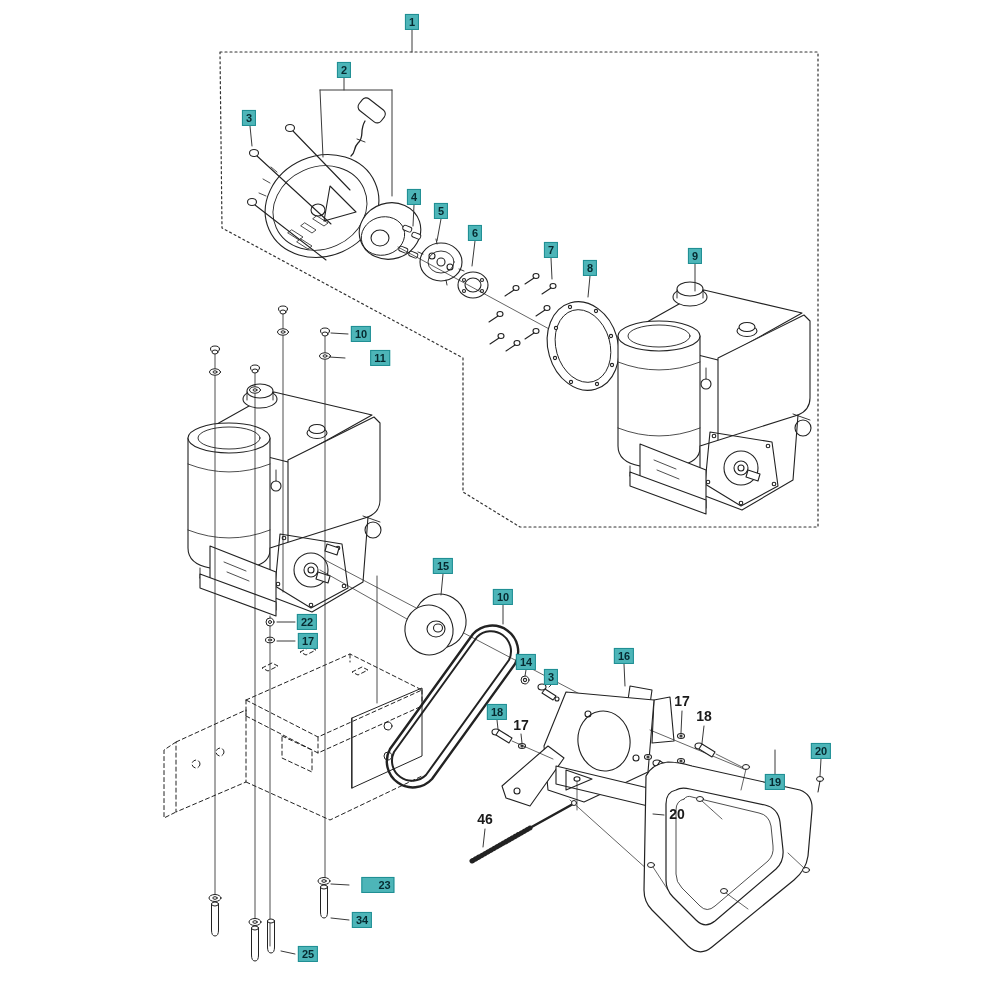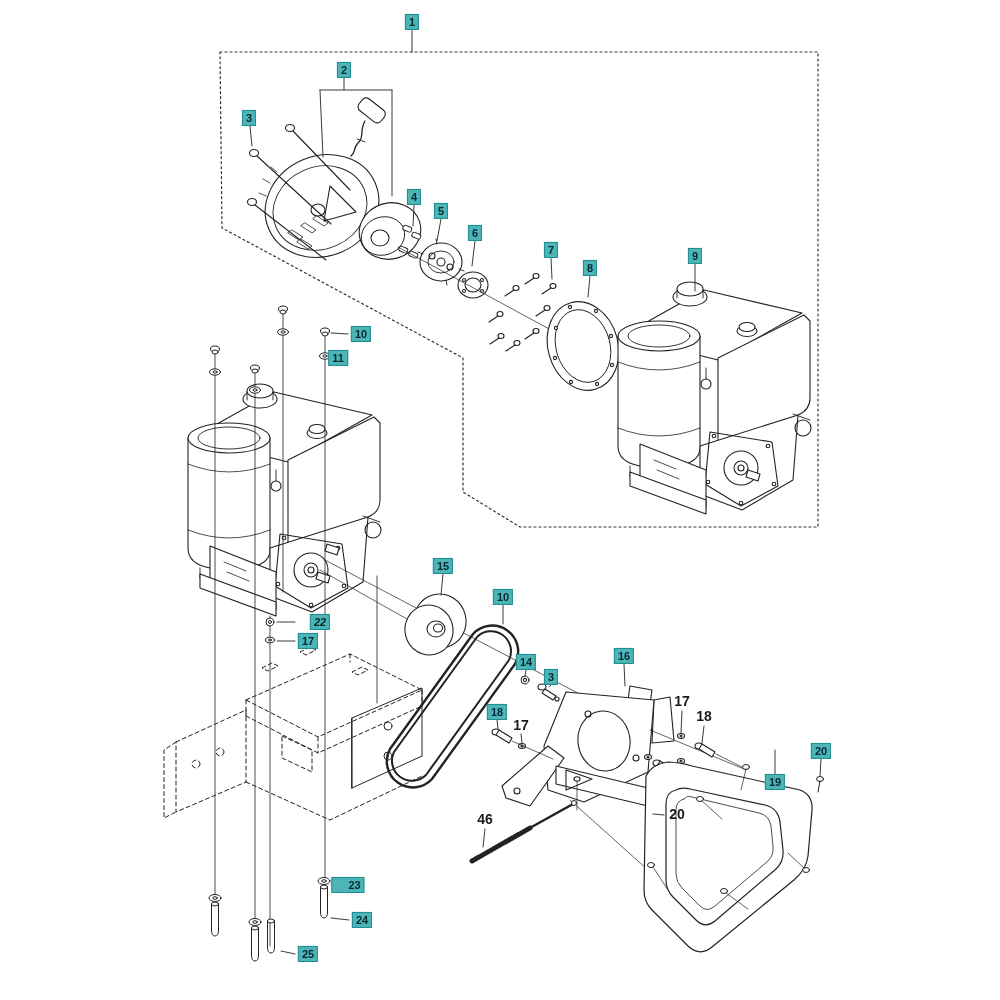--- a/index.html
+++ b/index.html
@@ -376,33 +376,33 @@
       <div class="callout" style="left: 412px; top: 22px;">1</div>
       <div class="callout" style="left: 344px; top: 70px;">2</div>
       <div class="callout" style="left: 249px; top: 118px;">3</div>
       <div class="callout" style="left: 414px; top: 197px;">4</div>
       <div class="callout" style="left: 441px; top: 211px;">5</div>
       <div class="callout" style="left: 475px; top: 233px;">6</div>
       <div class="callout" style="left: 551px; top: 250px;">7</div>
       <div class="callout" style="left: 590px; top: 268px;">8</div>
       <div class="callout" style="left: 695px; top: 256px;">9</div>
       <div class="callout" style="left: 361px; top: 334px;">10</div>
-      <div class="callout" style="left: 338px; top: 358px;">11</div>
+      <div class="callout" style="left: 380px; top: 358px;">11</div>
       <div class="callout" style="left: 443px; top: 566px;">15</div>
       <div class="callout" style="left: 503px; top: 597px;">10</div>
       <div class="callout" style="left: 526px; top: 662px; text-align: right;">14</div>
       <div class="callout" style="left: 551px; top: 677px;">3</div>
       <div class="callout" style="left: 624px; top: 656px;">16</div>
-      <div class="callout" style="left: 320px; top: 622px; font-style: italic;">22</div>
+      <div class="callout" style="left: 307px; top: 622px;">22</div>
       <div class="callout" style="left: 308px; top: 641px;">17</div>
       <div class="callout" style="left: 497px; top: 712px;">18</div>
       <div class="callout plain" style="left: 521px; top: 726px;">17</div>
       <div class="callout plain" style="left: 682px; top: 702px;">17</div>
       <div class="callout plain" style="left: 704px; top: 717px;">18</div>
       <div class="callout" style="left: 775px; top: 742px; margin-top: 40px;">19</div>
       <div class="callout" style="left: 821px; top: 751px;">20</div>
       <div class="callout plain" style="left: 677px; top: 815px;">20</div>
-      <div class="callout" style="left: 348px; top: 885px; padding-left: 16px;">23</div>
-      <div class="callout" style="left: 362px; top: 920px;">24</div>
+      <div class="callout" style="left: 378px; top: 885px; padding-left: 16px;">23</div>
+      <div class="callout" style="left: 362px; top: 920px;">34</div>
       <div class="callout" style="left: 308px; top: 954px;">25</div>
       <div class="callout plain" style="left: 485px; top: 820px;">46</div>
     </div>
 </div>
 
 </body></html>

